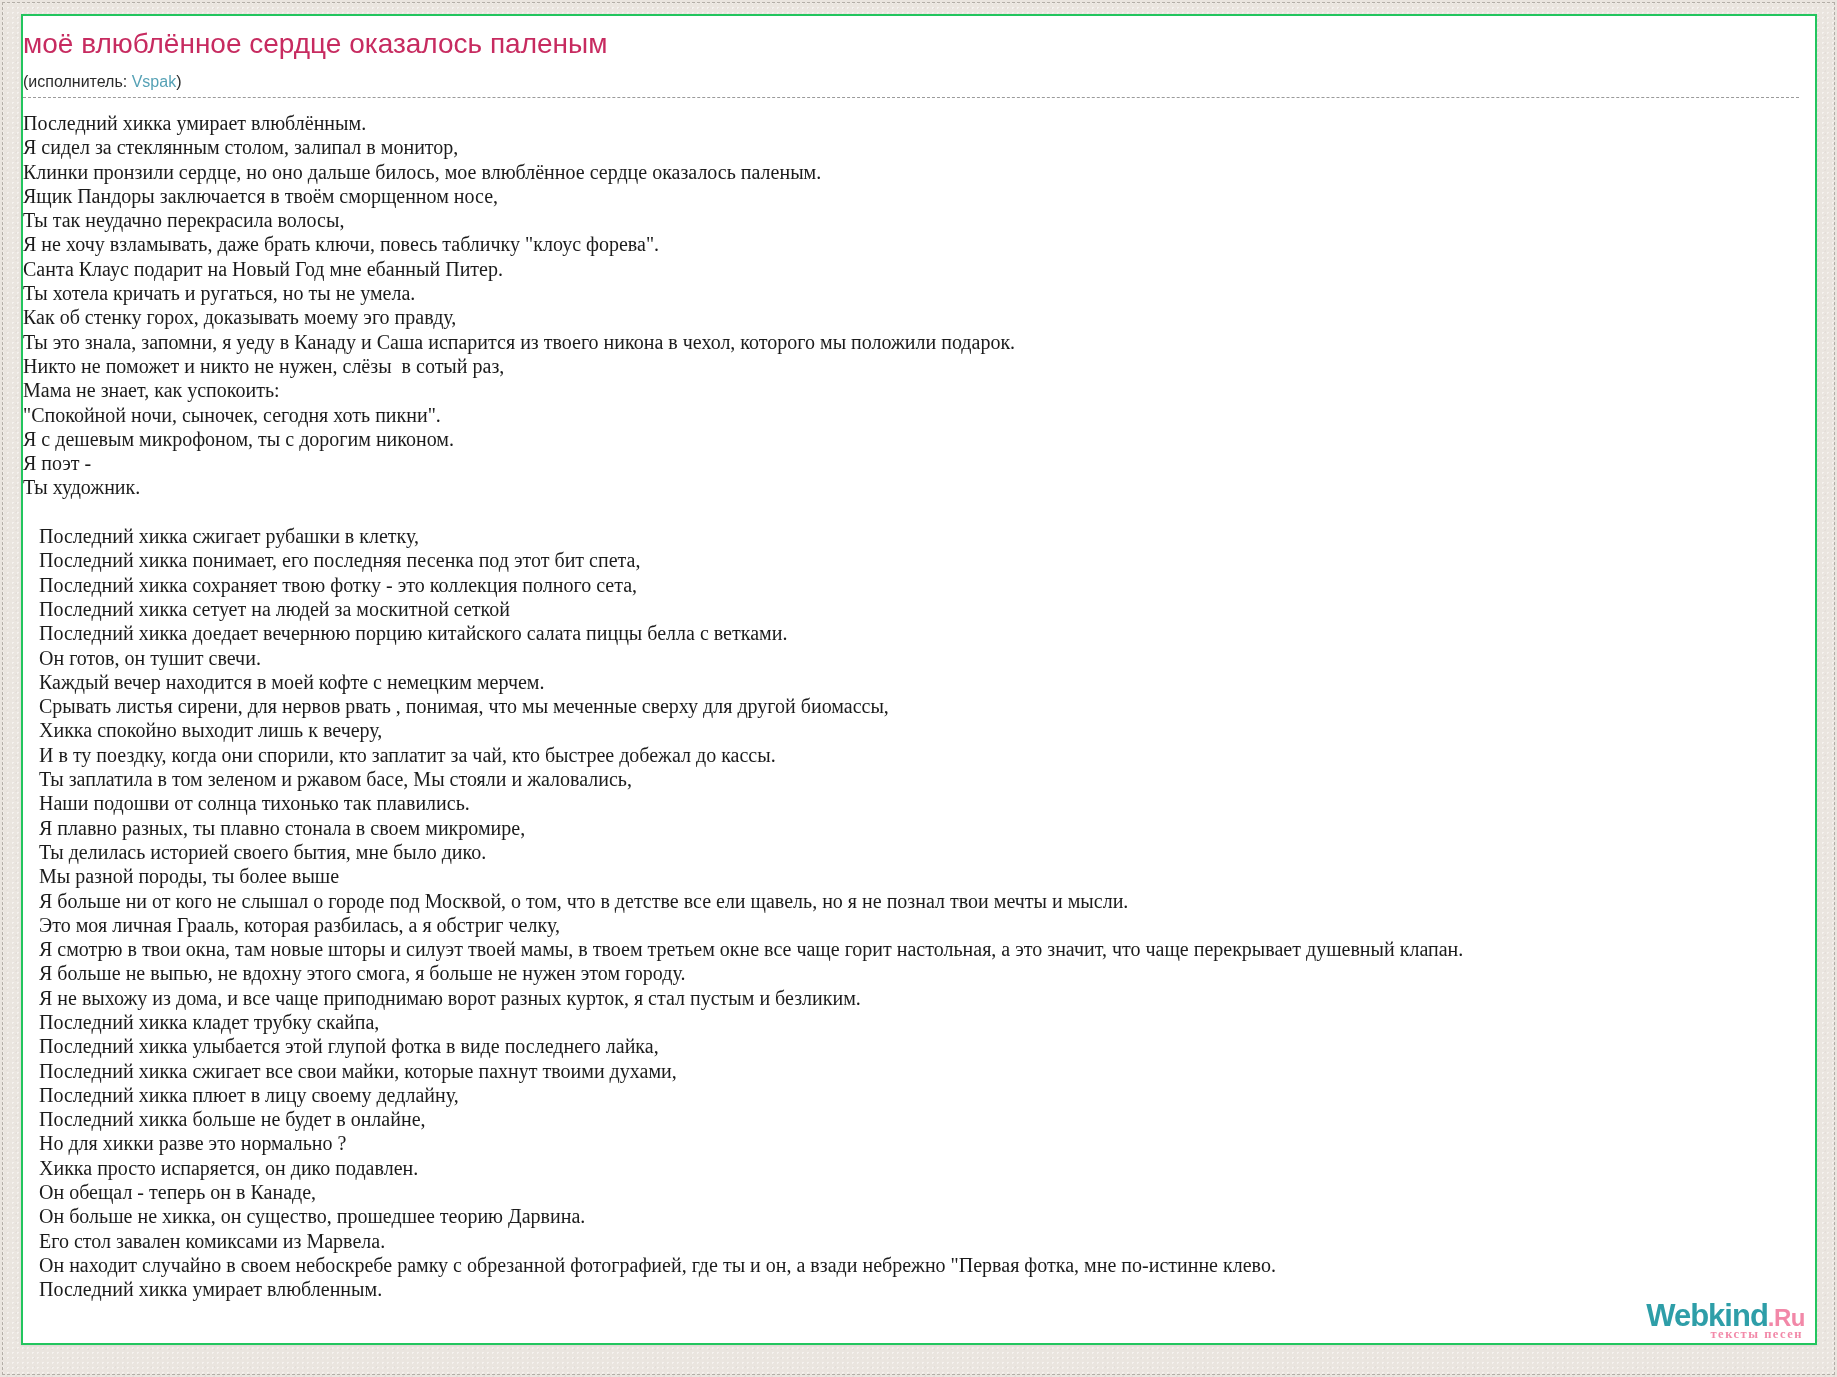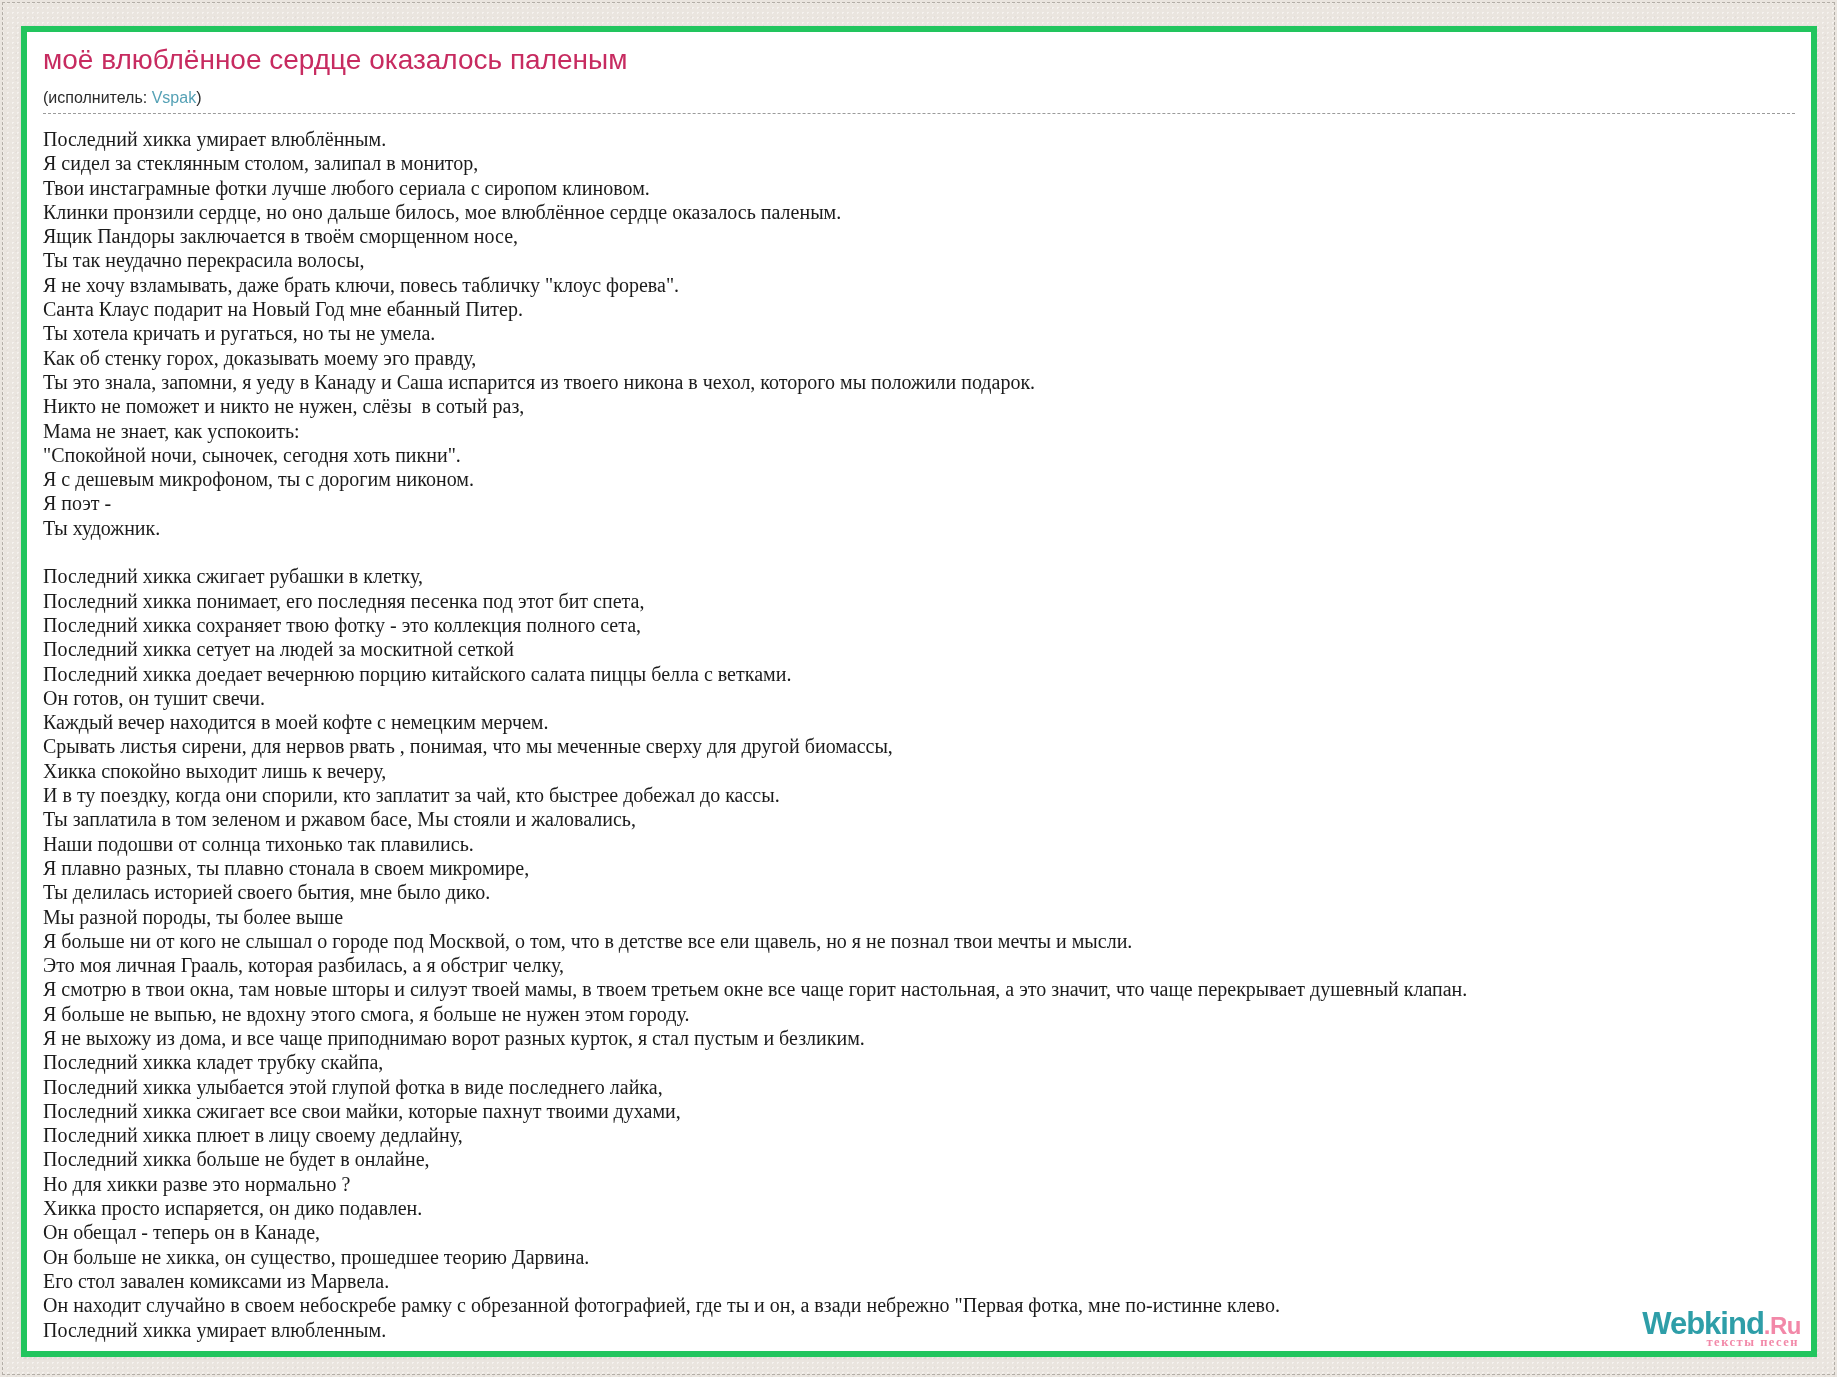--- a/index.html
+++ b/index.html
@@ -24,27 +24,27 @@
     position: absolute;
     inset: 2px;
     border: 1px dashed #b3aea7;
     pointer-events: none;
     z-index: 5;
   }
 
   .card {
     position: absolute;
     left: 21px;
-    top: 26px;
+    top: 14px;
     right: 20px;
     height: 1331px;
     background: #ffffff;
-    border: 6px solid #22c55e;
+    border: 2px solid #22c55e;
     box-shadow: 0 1px 3px rgba(0,0,0,0.07);
-    padding: 13px 16px 10px 16px;
+    padding: 13px 16px 10px 0;
   }
 
   .song-title {
     font-size: 28px;
     line-height: 30px;
     font-weight: normal;
     color: var(--title-color, #c72b60);
     letter-spacing: 0;
   }
 
@@ -74,21 +74,21 @@
     font-family: "Liberation Serif", serif;
   }
 
   .lyric-line {
     font-size: 20px;
     line-height: 24.3px;
     min-height: 24.3px;
     white-space: pre-wrap;
   }
 
-  .stanza + .stanza { margin-top: 24.3px; }
+  .stanza + .stanza { margin-top: 24.3px; margin-left: 16px; }
 
   .logo {
     position: absolute;
     right: 10px;
     bottom: 3px;
     text-align: right;
     text-decoration: none;
     cursor: pointer;
     line-height: 1;
   }
@@ -128,21 +128,20 @@
   <h1 class="song-title">моё влюблённое сердце оказалось паленым</h1>
 
   <div class="artist-line"><span>(исполнитель: </span><a class="artist-link">Vspak</a><span>)</span></div>
 
   <hr class="separator">
 
   <div class="lyrics" id="lyrics">
       <div class="stanza">
         <div class="lyric-line">Последний хикка умирает влюблённым.</div>
         <div class="lyric-line">Я сидел за стеклянным столом, залипал в монитор,</div>
-        <div class="lyric-line">Твои инстаграмные фотки лучше любого сериала с сиропом клиновом.</div>
         <div class="lyric-line">Клинки пронзили сердце, но оно дальше билось, мое влюблённое сердце оказалось паленым.</div>
         <div class="lyric-line">Ящик Пандоры заключается в твоём сморщенном носе,</div>
         <div class="lyric-line">Ты так неудачно перекрасила волосы,</div>
         <div class="lyric-line">Я не хочу взламывать, даже брать ключи, повесь табличку "клоус форева".</div>
         <div class="lyric-line">Санта Клаус подарит на Новый Год мне ебанный Питер.</div>
         <div class="lyric-line">Ты хотела кричать и ругаться, но ты не умела.</div>
         <div class="lyric-line">Как об стенку горох, доказывать моему эго правду,</div>
         <div class="lyric-line">Ты это знала, запомни, я уеду в Канаду и Саша испарится из твоего никона в чехол, которого мы положили подарок.</div>
         <div class="lyric-line">Никто не поможет и никто не нужен, слёзы  в сотый раз,</div>
         <div class="lyric-line">Мама не знает, как успокоить:</div>

